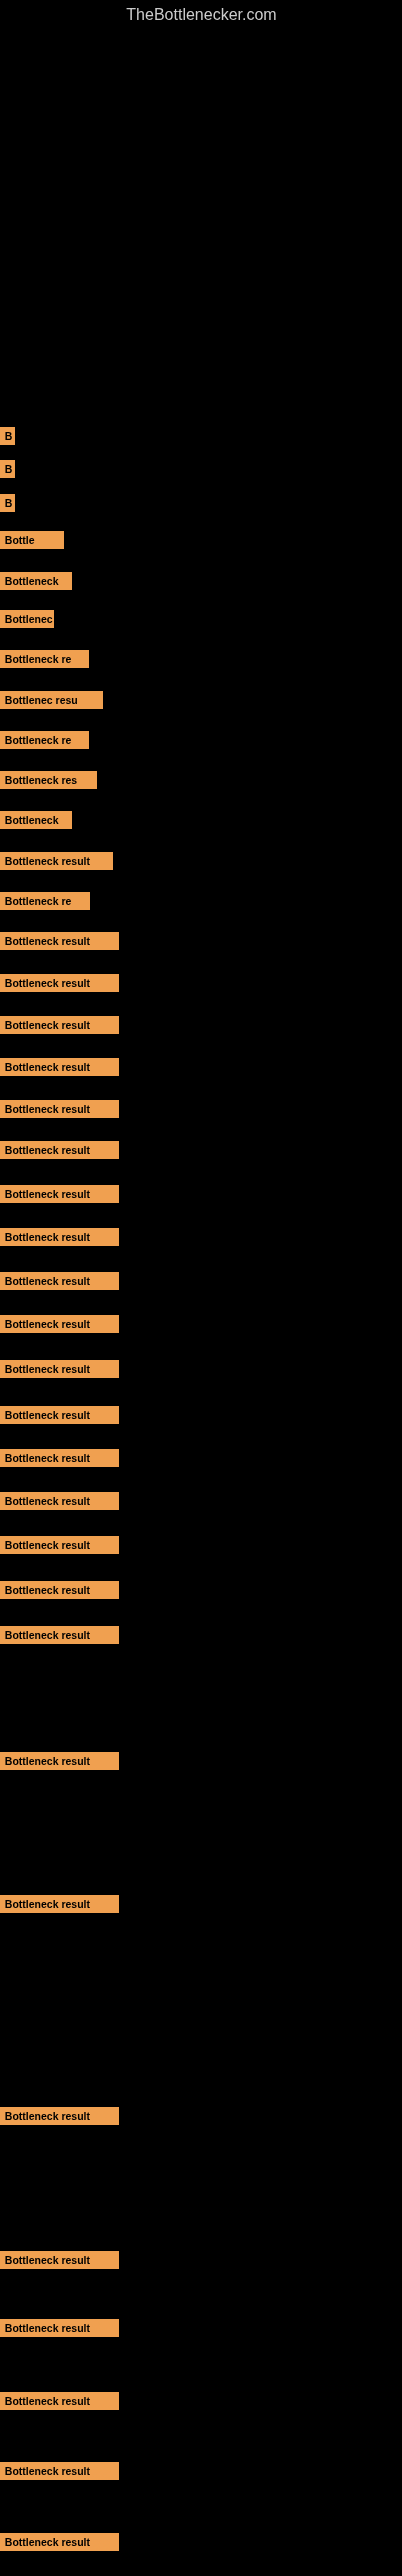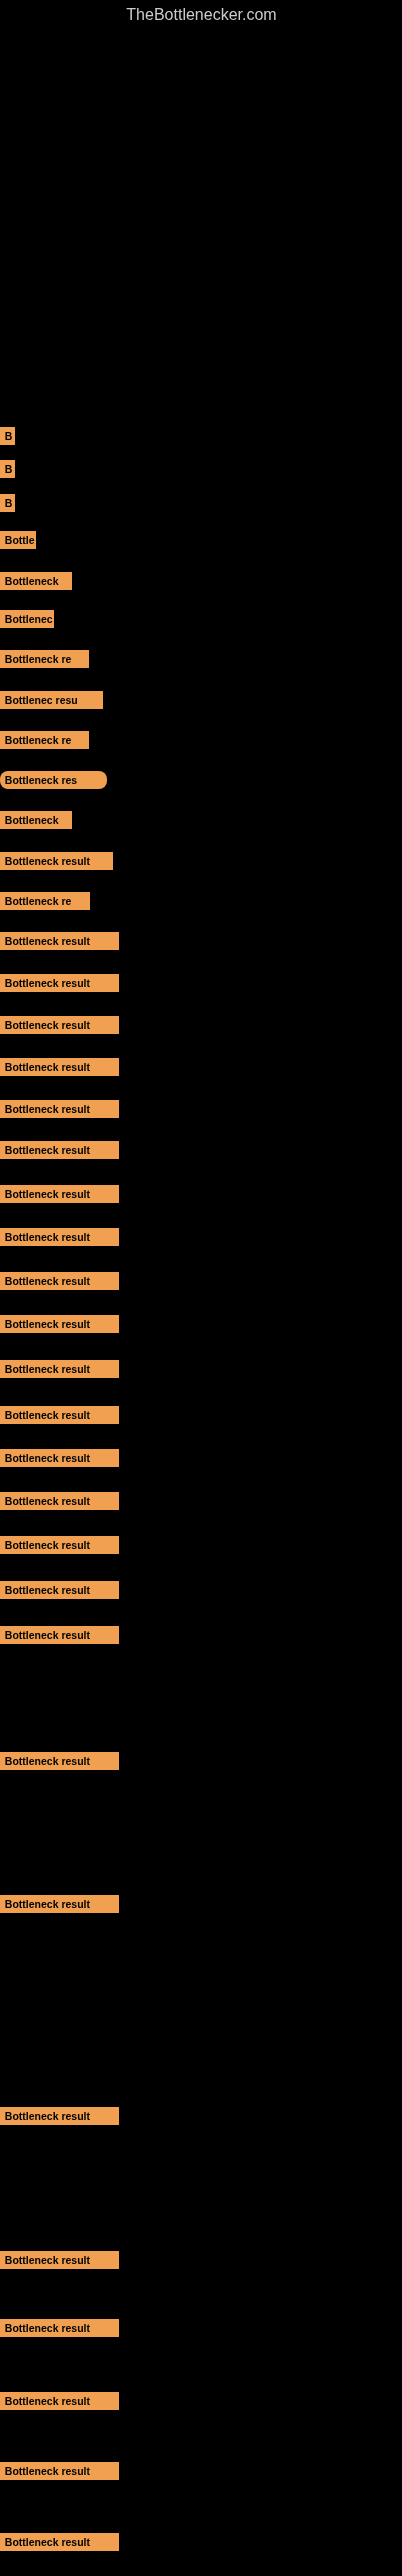--- a/index.html
+++ b/index.html
@@ -34,27 +34,27 @@
   </style>
 </head>
 <body>
 
 <div class="site-title">TheBottlenecker.com</div>
 
 <div id="items-container">
     <div class="bottleneck-item" style="top: 427px; width: 14.5px;">B</div>
     <div class="bottleneck-item" style="top: 460px; width: 14.5px;">B</div>
     <div class="bottleneck-item" style="top: 494px; width: 14.5px;">B</div>
-    <div class="bottleneck-item" style="top: 531px; width: 36px;">Bottle</div>
+    <div class="bottleneck-item" style="top: 531px; width: 64px;">Bottle</div>
     <div class="bottleneck-item" style="top: 572px; width: 72px;">Bottleneck</div>
     <div class="bottleneck-item" style="top: 610px; width: 54px;">Bottlenec</div>
     <div class="bottleneck-item" style="top: 650px; width: 89px;">Bottleneck re</div>
     <div class="bottleneck-item" style="top: 691px; width: 103px;">Bottlenec resu</div>
     <div class="bottleneck-item" style="top: 731px; width: 89px;">Bottleneck re</div>
-    <div class="bottleneck-item" style="top: 771px; width: 107px; border-radius: 8px;">Bottleneck res</div>
+    <div class="bottleneck-item" style="top: 771px; width: 97px;">Bottleneck res</div>
     <div class="bottleneck-item" style="top: 811px; width: 72px;">Bottleneck</div>
     <div class="bottleneck-item" style="top: 852px; width: 113px;">Bottleneck result</div>
     <div class="bottleneck-item" style="top: 892px; width: 90px;">Bottleneck re</div>
     <div class="bottleneck-item" style="top: 932px; width: 119px;">Bottleneck result</div>
     <div class="bottleneck-item" style="top: 974px; width: 119px;">Bottleneck result</div>
     <div class="bottleneck-item" style="top: 1016px; width: 119px;">Bottleneck result</div>
     <div class="bottleneck-item" style="top: 1058px; width: 119px;">Bottleneck result</div>
     <div class="bottleneck-item" style="top: 1100px; width: 119px;">Bottleneck result</div>
     <div class="bottleneck-item" style="top: 1141px; width: 119px;">Bottleneck result</div>
     <div class="bottleneck-item" style="top: 1185px; width: 119px;">Bottleneck result</div>

